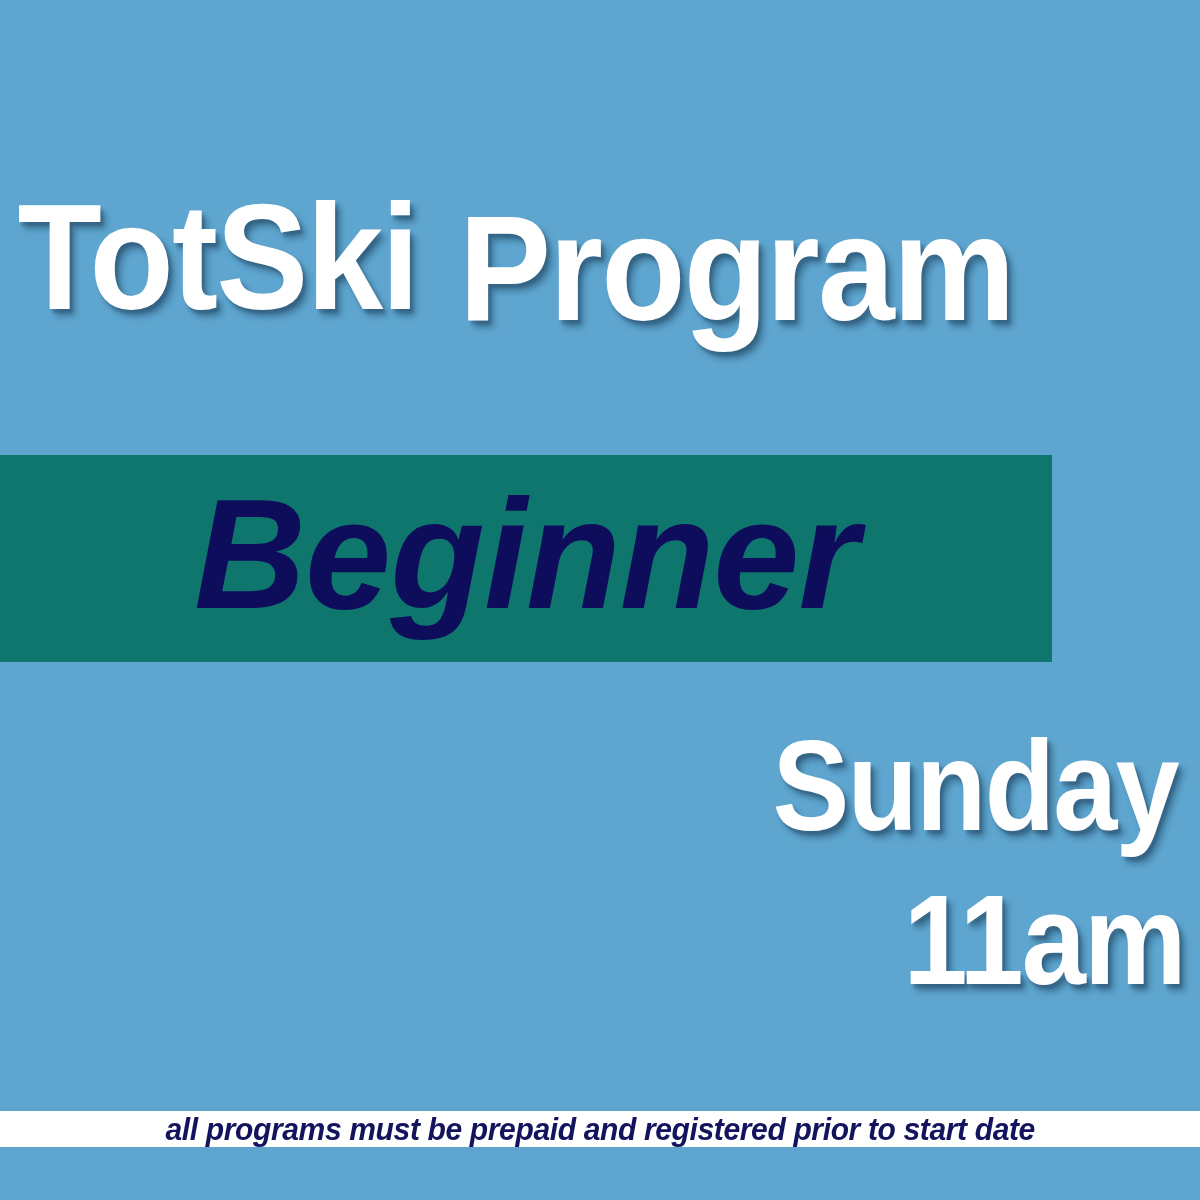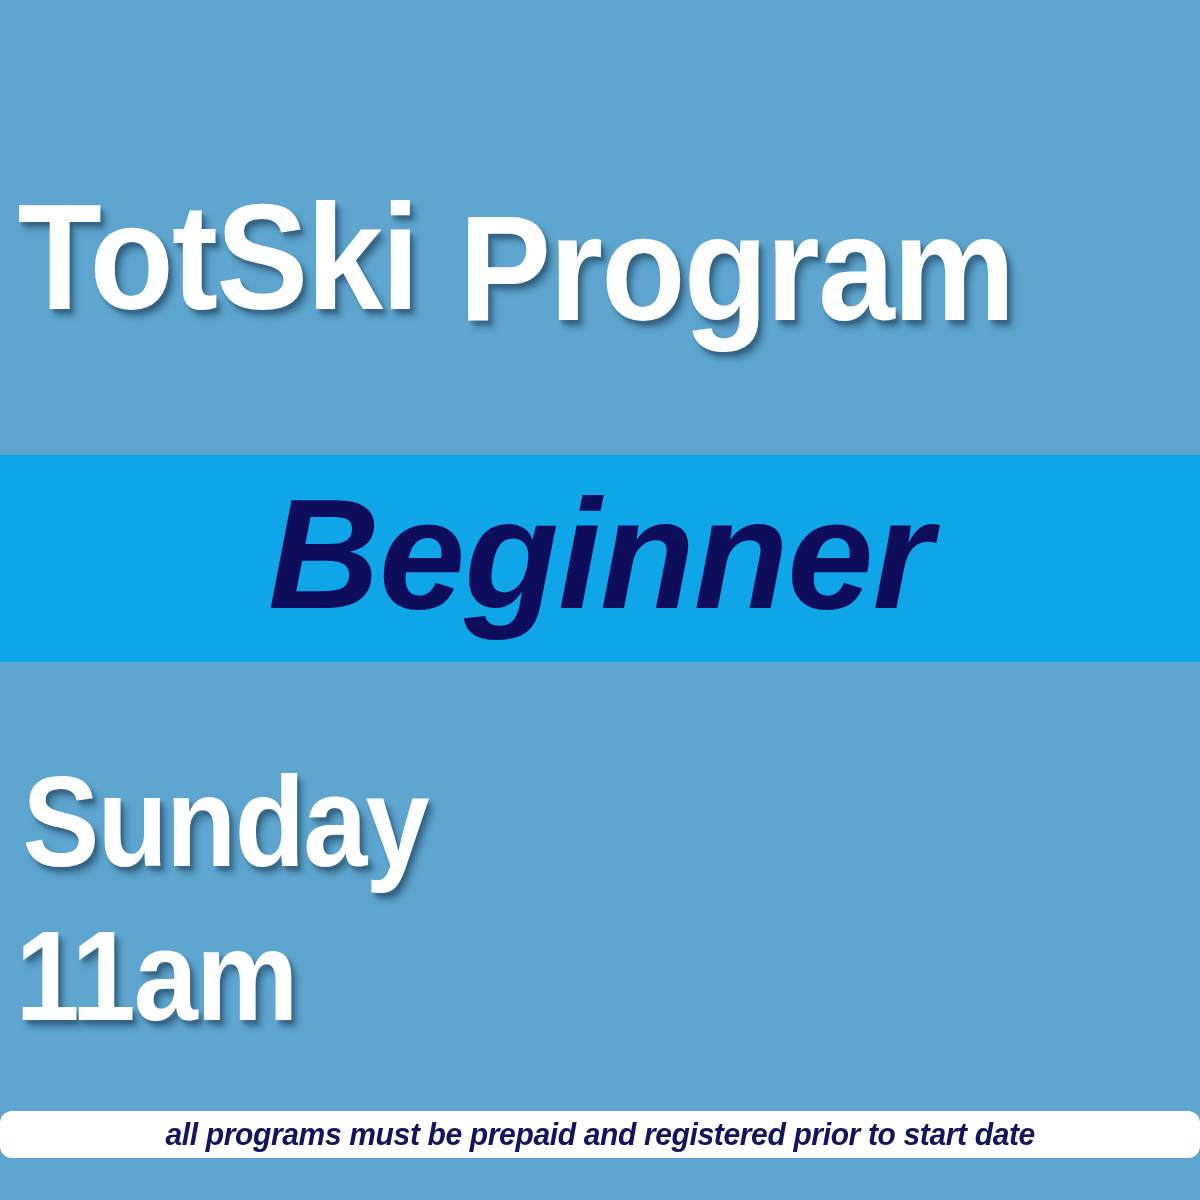--- a/index.html
+++ b/index.html
@@ -47,23 +47,23 @@
   }
   .title-line.line2 {
     margin-top: 22px;
   }
 
   
   .band-level {
     position: absolute;
     left: 0;
     top: 455px;
-    width: 1200px;
+    width: 1052px;
     height: 207px;
-    background: #0ea5e9;
+    background: #0f766e;
     display: flex;
     align-items: center;
     justify-content: center;
   }
   .level-text {
     color: #0d0d5c;
     font-family: "Liberation Sans", sans-serif;
     font-weight: bold;
     font-style: italic;
     font-size: 155px;
@@ -75,23 +75,23 @@
 
   
   .section-schedule {
     position: absolute;
     left: 0;
     top: 662px;
     width: 1200px;
     height: 449px;
     display: flex;
     flex-direction: column;
-    align-items: flex-start;
+    align-items: flex-end;
     justify-content: flex-start;
-    padding-top: 96px;
+    padding-top: 60px;
     box-sizing: border-box;
   }
   .schedule-line {
     color: #ffffff;
     font-family: "Liberation Sans", sans-serif;
     font-weight: bold;
     font-size: 128px;
     line-height: 1.0;
     letter-spacing: -2px;
     text-align: center;
@@ -104,26 +104,25 @@
   .schedule-line.line2 {
     margin-top: 26px;
   }
 
   
   .band-footer {
     position: absolute;
     left: 0;
     top: 1111px;
     width: 1200px;
-    height: 47px;
+    height: 36px;
     background: #ffffff;
     display: flex;
     align-items: center;
     justify-content: center;
-    border-radius: 12px;
   }
   .footer-text {
     color: #13135e;
     font-family: "Liberation Sans", sans-serif;
     font-weight: bold;
     font-style: italic;
     font-size: 31px;
     line-height: 1;
     letter-spacing: -0.4px;
     white-space: nowrap;

